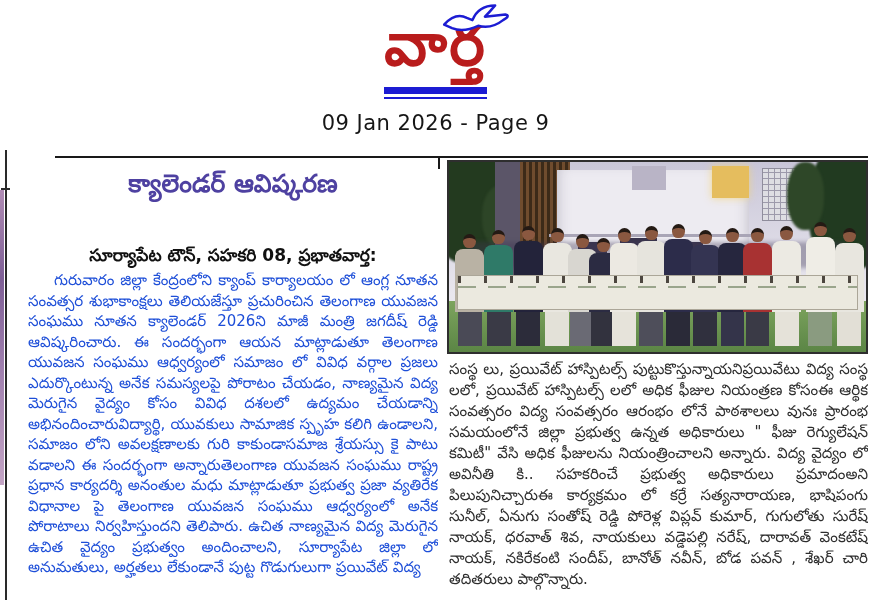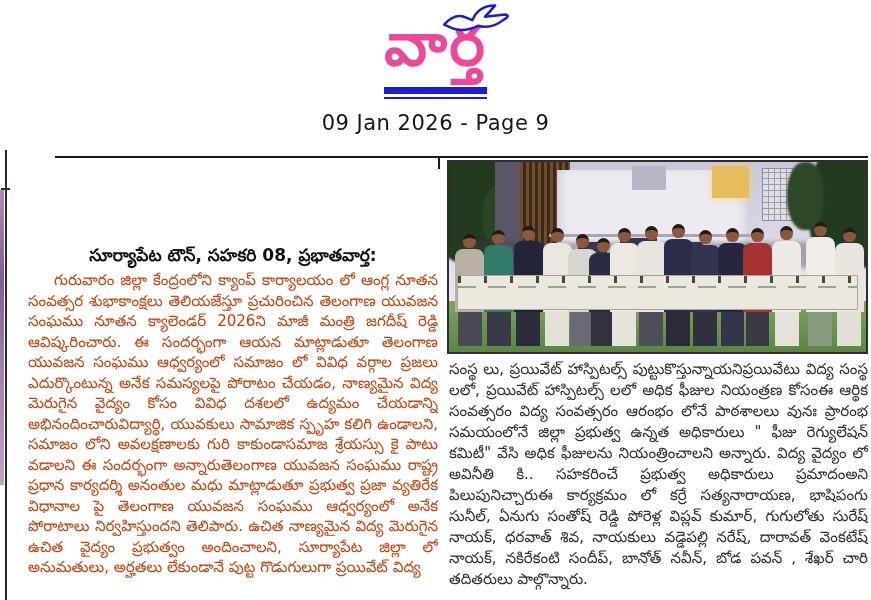--- a/index.html
+++ b/index.html
@@ -27,21 +27,21 @@
   .top-rule-tick{position:absolute;left:438px;top:156px;width:2px;height:13px;background:#191919;}
 
   
   .headline{position:absolute;left:30px;top:164px;width:406px;text-align:center;
             font-weight:700;font-size:25px;line-height:1.6;}
   .byline{position:absolute;left:30px;top:245px;width:406px;text-align:center;
           font-weight:700;font-size:17px;color:#111;}
 
   
   .body-left{position:absolute;left:28px;top:270px;width:410px;height:312px;overflow:hidden;
-             font-size:15px;line-height:20.5px;text-align:justify;text-indent:26px;color:#c2410c;}
+             font-size:15px;line-height:20.5px;text-align:justify;text-indent:26px;color:#1d4ed8;}
   .body-right{position:absolute;left:449px;top:359px;width:419px;height:238px;overflow:hidden;
               font-size:15px;line-height:21px;text-align:justify;color:#2d2d2d;}
 
   
   .photo{position:absolute;left:447px;top:160px;width:421px;height:194px;
          border:2px solid #2e2e2e;box-sizing:border-box;overflow:hidden;background:#dcd9e4;}
   .sky{position:absolute;inset:0;background:linear-gradient(#c9c6d8,#e9e7ee 70%);}
   .bldg-left-dark{position:absolute;left:11%;top:0;width:6%;height:62%;background:#5b5568;}
   .slats{position:absolute;left:17%;top:0;width:12%;height:46%;
          background:repeating-linear-gradient(90deg,#6f4c2e 0 3px,#3c2a18 3px 6px);}
@@ -83,35 +83,36 @@
 </head>
 <body>
 
 <div class="page">
 
   <div class="masthead">
     <div class="masthead-inner">
       <svg class="bird" viewBox="0 0 64 30">
         <path d="M3,20 Q13,9 23,14 L28,16 Q33,3 48,3 Q43,9 39,13 L57,11 Q62,12 55,16 Q45,24 33,21 Q20,27 10,23 Z" fill="#ffffff" stroke="#1c1cd3" stroke-width="2.2" stroke-linejoin="round"></path>
       </svg>
-      <div class="wordmark" style="color: #ec4899;">వార్త</div>
+      <div class="wordmark" style="color: #b91c1c;">వార్త</div>
       <div class="mast-bar-thick" style="background: rgb(28, 28, 211);"></div>
       <div class="mast-bar-thin" style="background: rgb(28, 28, 211);"></div>
     </div>
   </div>
 
   <div class="page-dateline">09 Jan 2026 - Page 9</div>
 
   <div class="left-rule"></div>
   <div class="left-tick"></div>
   <div class="edge-sliver"></div>
   <div class="top-rule"></div>
   <div class="top-rule-tick"></div>
 
   <div class="headline" style="color: rgb(78, 65, 161);">
+    <div>క్యాలెండర్ ఆవిష్కరణ</div>
   </div>
 
   <div class="byline">సూర్యాపేట టౌన్, సహకరి 08, ప్రభాతవార్త:</div>
 
   <div class="body-left">గురువారం జిల్లా కేంద్రంలోని క్యాంప్ కార్యాలయం లో ఆంగ్ల నూతన సంవత్సర శుభాకాంక్షలు తెలియజేస్తూ ప్రచురించిన తెలంగాణ యువజన సంఘము నూతన క్యాలెండర్ 2026ని మాజీ మంత్రి జగదీష్ రెడ్డి ఆవిష్కరించారు. ఈ సందర్భంగా ఆయన మాట్లాడుతూ తెలంగాణ యువజన సంఘము ఆధ్వర్యంలో సమాజం లో వివిధ వర్గాల ప్రజలు ఎదుర్కొంటున్న అనేక సమస్యలపై పోరాటం చేయడం, నాణ్యమైన విద్య మెరుగైన వైద్యం కోసం వివిధ దశలలో ఉద్యమం చేయడాన్ని అభినందించారువిద్యార్థి, యువకులు సామాజిక స్పృహ కలిగి ఉండాలని, సమాజం లోని అవలక్షణాలకు గురి కాకుండాసమాజ శ్రేయస్సు కై పాటు వడాలని ఈ సందర్భంగా అన్నారుతెలంగాణ యువజన సంఘము రాష్ట్ర ప్రధాన కార్యదర్శి అనంతుల మధు మాట్లాడుతూ ప్రభుత్వ ప్రజా వ్యతిరేక విధానాల పై తెలంగాణ యువజన సంఘము ఆధ్వర్యంలో అనేక పోరాటాలు నిర్వహిస్తుందని తెలిపారు. ఉచిత నాణ్యమైన విద్య మెరుగైన ఉచిత వైద్యం ప్రభుత్వం అందించాలని, సూర్యాపేట జిల్లా లో అనుమతులు, అర్హతలు లేకుండానే పుట్ట గొడుగులుగా ప్రయివేట్ విద్య</div>
 
   <div class="photo" title="Group of men standing on a lawn in front of a white building at dusk, jointly holding the newly released 2026 calendars">
     <div class="sky"></div>
     <div class="tree t-left"></div>
     <div class="tree t-left2"></div>

